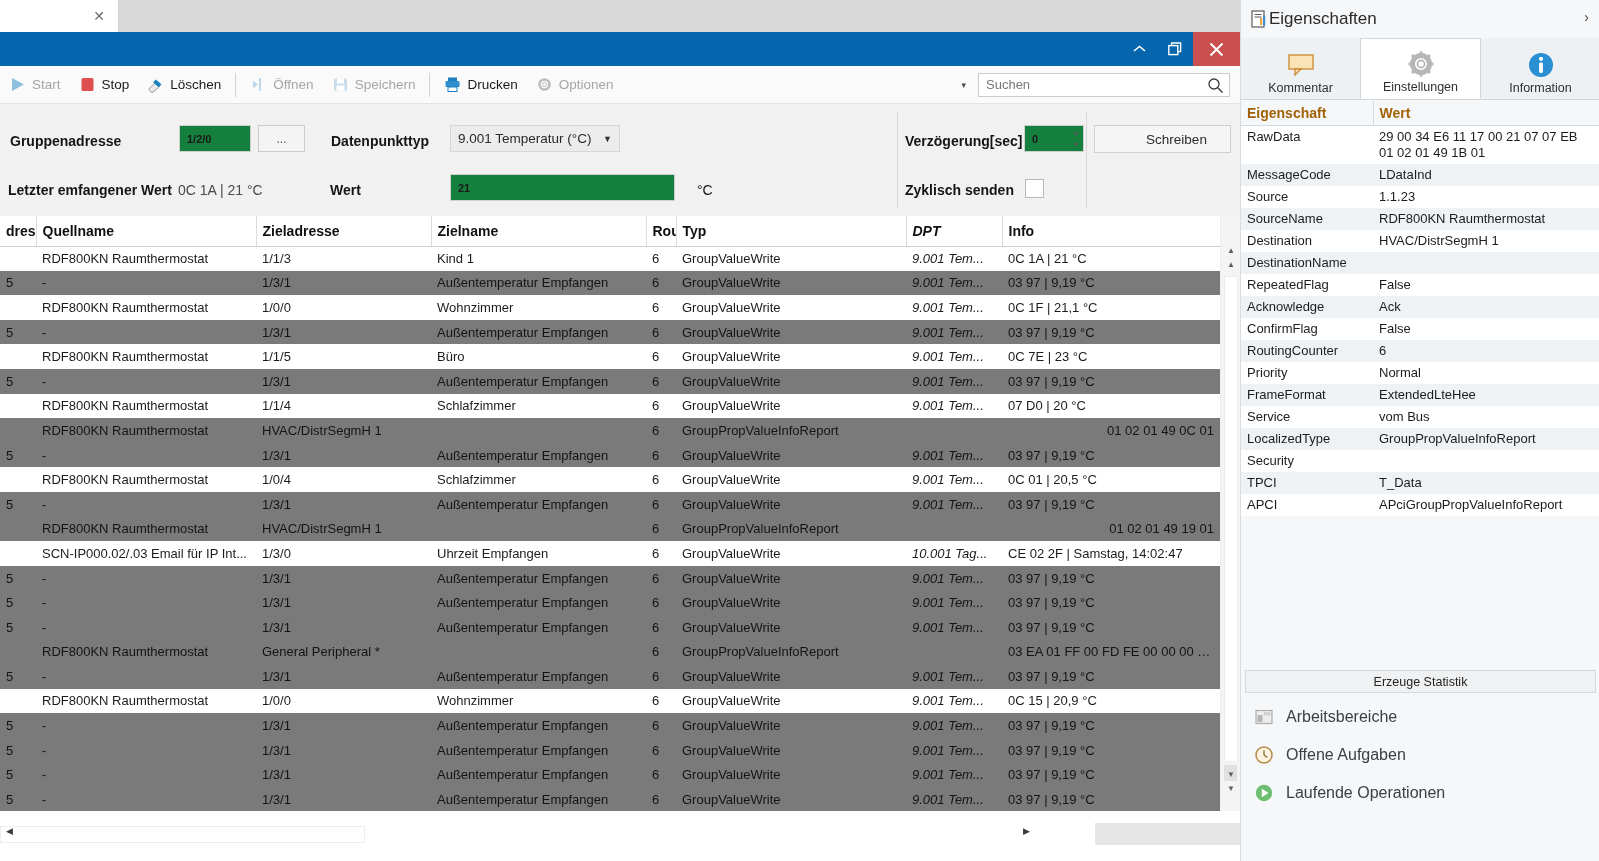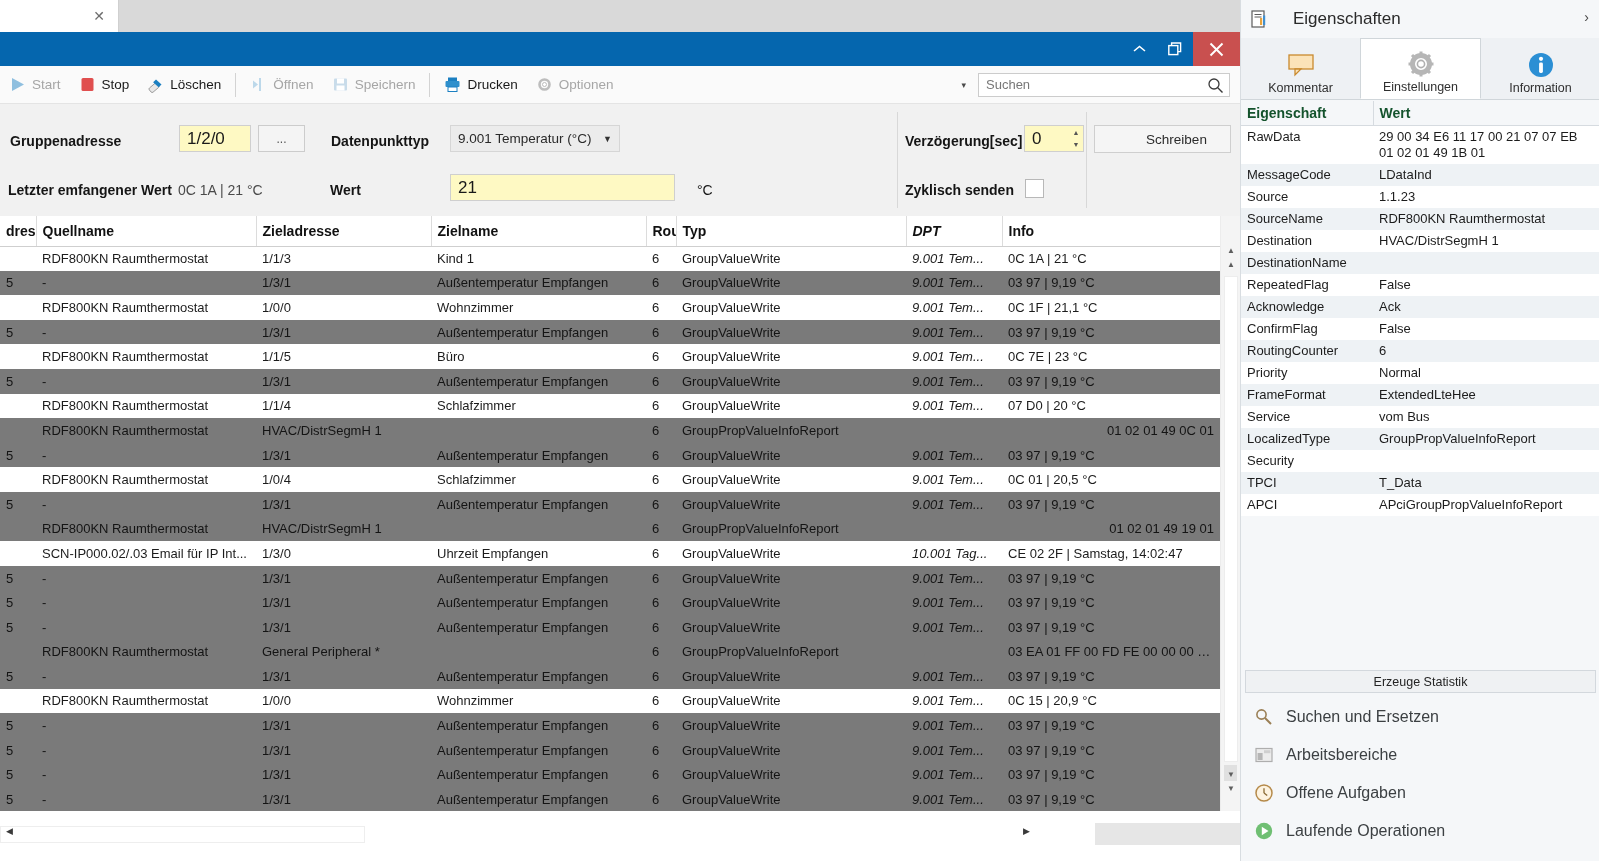--- a/index.html
+++ b/index.html
@@ -78,23 +78,23 @@
   .search-ico { position: absolute; right: 5px; top: 3px; width: 17px; height: 17px; }
 
   
   .formpanel {
     position: absolute; left: 0; top: 104px; width: 1240px; height: 112px;
     background: #f1f1f1;
   }
   .lbl { position: absolute; font-size: 14px; color: #151515; white-space: nowrap; }
   .lbl.bold { font-weight: bold; }
   .txtfield {
-    position: absolute; background: #fef9c3; border: 1px solid #cfcfcf;
-    font-family: "Liberation Sans", sans-serif; font-size: 17px;
-    color: #1a1a1a; padding: 0 7px; outline: none;
+    position: absolute; background: #15803d; border: 1px solid #cfcfcf;
+    font-family: "Liberation Sans", sans-serif; font-size: 11px;
+    color: #1a1a1a; padding: 0 7px; outline: none; font-weight: bold;
   }
   .btn-sm {
     position: absolute; background: #f4f4f4; border: 1px solid #cccccc;
     font-family: "Liberation Sans", sans-serif; font-size: 12px; color: #555;
     cursor: pointer;
   }
   .combo {
     position: absolute; background: #ececec; border: 1px solid #d6d6d6;
     display: flex; align-items: center; padding: 0 7px;
     font-size: 13.5px; color: #2a2a2a; cursor: pointer;
@@ -182,39 +182,39 @@
     position: absolute; left: 0; top: 811px; width: 1240px; height: 12px; background: #ffffff;
   }
 
   
   .rightpanel {
     position: absolute; left: 1240px; top: 0; width: 359px; height: 861px;
     background: #f5f7f9; border-left: 1px solid #d8dde1;
   }
   .rp-header {
     position: absolute; left: 0; top: 0; width: 358px; height: 38px;
-    display: flex; align-items: center; padding-left: 8px; gap: 24px;
+    display: flex; align-items: center; padding-left: 8px; gap: 0;
   }
   .rp-title { font-size: 17px; color: #2a2a2a; }
   .rp-chev { position: absolute; right: 10px; top: 9px; font-size: 14px; color: #4a4a4a; cursor: pointer; }
   .rp-tabs {
     position: absolute; left: 0; top: 38px; width: 359px; height: 62px;
     display: flex; border-bottom: 1px solid #d0d6da;
   }
   .rp-tab {
     flex: 1; display: flex; flex-direction: column; align-items: center; justify-content: flex-end;
     padding-bottom: 4px; font-size: 12.5px; color: #2f2f2f; cursor: pointer;
     background: #eef1f4;
   }
   .rp-tab.active { background: #ffffff; border: 1px solid #d0d6da; border-bottom: 1px solid #ffffff; }
   .rp-tab .ic { height: 32px; display: flex; align-items: center; }
 
   table.props { position: absolute; left: 0; top: 101px; width: 359px; border-collapse: collapse; table-layout: fixed; }
   table.props th {
-    font-size: 14px; font-weight: bold; text-align: left; color: #14532d;
+    font-size: 14px; font-weight: bold; text-align: left; color: #a16207;
     padding: 4px 6px; background: #f5f7f9;
     border-bottom: 1px solid #d6dbe0; border-right: 1px solid #d6dbe0;
   }
   table.props td {
     font-size: 13px; color: #1c1c1c; padding: 3px 6px; vertical-align: top;
     line-height: 16px; word-break: break-word;
   }
   table.props tr.alt td { background: #eef2f5; }
   table.props tr.plain td { background: #ffffff; }
   .pk { width: 132px; }
@@ -780,29 +780,20 @@
           </tr>
         </tbody>
     </table>
 
     <div class="rp-statbtn" id="stat-btn" style="top: 670px;">Erzeuge Statistik</div>
 
     <div class="rp-links" id="rp-links" style="top: 698px;">
       <div class="rp-link">
         <span class="ic">
           <svg width="20" height="20" viewBox="0 0 20 20" aria-hidden="true">
-            <circle cx="7.5" cy="7.5" r="4.6" fill="none" stroke="#9a7f55" stroke-width="1.6"></circle>
-            <line x1="11" y1="11" x2="17" y2="17" stroke="#9a7f55" stroke-width="2"></line>
-          </svg>
-        </span>
-        <span>Suchen und Ersetzen</span>
-      </div>
-      <div class="rp-link">
-        <span class="ic">
-          <svg width="20" height="20" viewBox="0 0 20 20" aria-hidden="true">
             <rect x="2" y="3.5" width="16" height="13" fill="#ececec" stroke="#aeaeae" stroke-width="1.2"></rect>
             <rect x="3.6" y="8" width="5" height="7" fill="#b5b5b5"></rect>
             <rect x="10" y="5.2" width="6.4" height="3" fill="#cfcfcf"></rect>
           </svg>
         </span>
         <span>Arbeitsbereiche</span>
       </div>
       <div class="rp-link">
         <span class="ic">
           <svg width="20" height="20" viewBox="0 0 20 20" aria-hidden="true">

